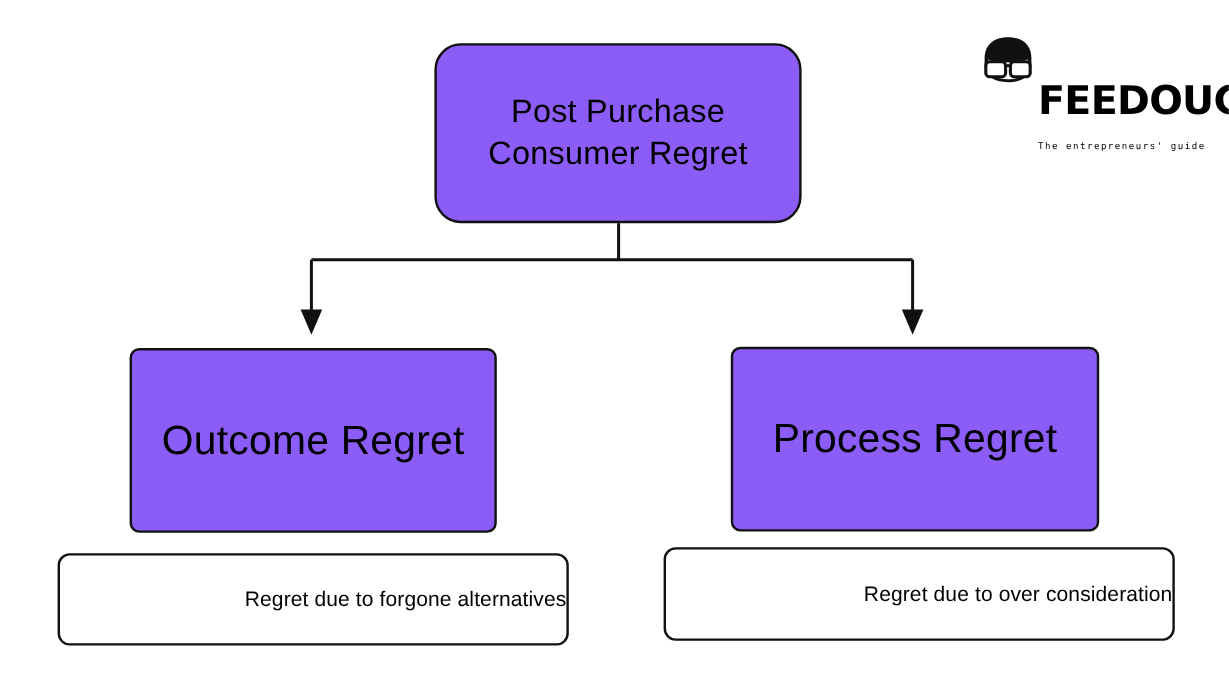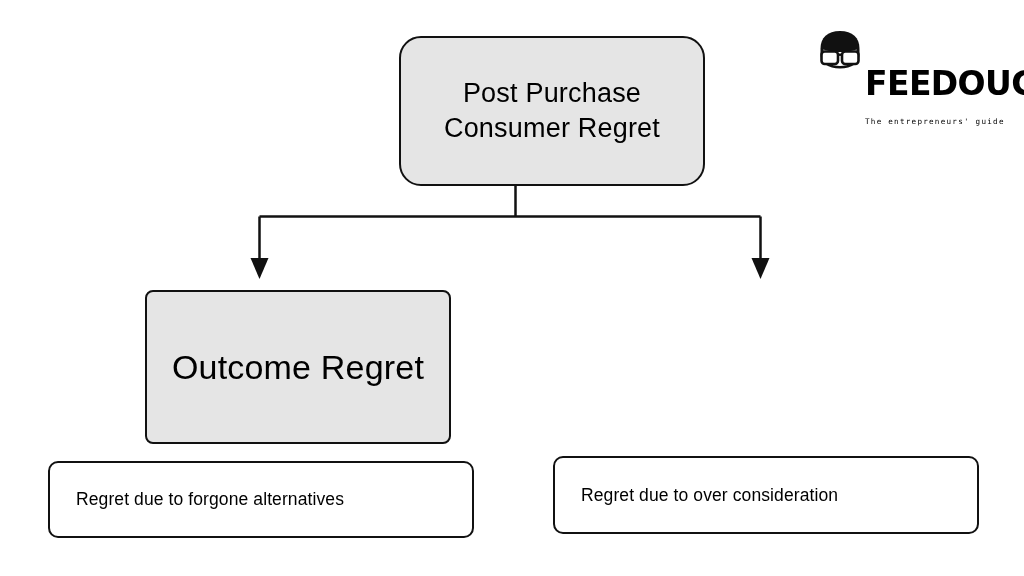--- a/index.html
+++ b/index.html
@@ -31,28 +31,27 @@
     top: 0;
     width: 1024px;
     height: 576px;
     z-index: 1;
   }
 
   
   .node {
     position: absolute;
     box-sizing: border-box;
-    background: #e5e5e5;
+    background: #8b5cf6;
     border: 2.5px solid #111111;
     display: flex;
     align-items: center;
     justify-content: center;
     text-align: center;
     z-index: 2;
-    margin-left: 37px;
   }
 
   .node-title {
     left: 362px;
     top: 36px;
     width: 306px;
     height: 150px;
     border-radius: 22px;
   }
   .node-title .node-label {
@@ -106,21 +105,21 @@
     left: 553px;
     top: 456px;
     width: 426px;
     height: 78px;
     padding-left: 26px;
   }
   .caption-line {
     font-size: 17.5px;
     line-height: 1.42;
     letter-spacing: 0.1px;
-    text-align: left;
+    text-align: right;
     white-space: nowrap;
   }
 
   
   .logo {
     position: absolute;
     left: 818px;
     top: 30px;
     width: 192px;
     height: 46px;
@@ -191,20 +190,23 @@
 
   <div class="node node-title">
     <span class="node-label">Post Purchase
 Consumer Regret</span>
   </div>
 
   <div class="node node-branch node-branch-left">
     <span class="node-label">Outcome Regret</span>
   </div>
 
+  <div class="node node-branch node-branch-right">
+    <span class="node-label">Process Regret</span>
+  </div>
 
   <div class="caption-box caption-left">
     <span class="caption-line">Regret due to forgone alternatives</span>
   </div>
 
   <div class="caption-box caption-right">
     <span class="caption-line">Regret due to over consideration</span>
   </div>
 
   <div class="logo">

